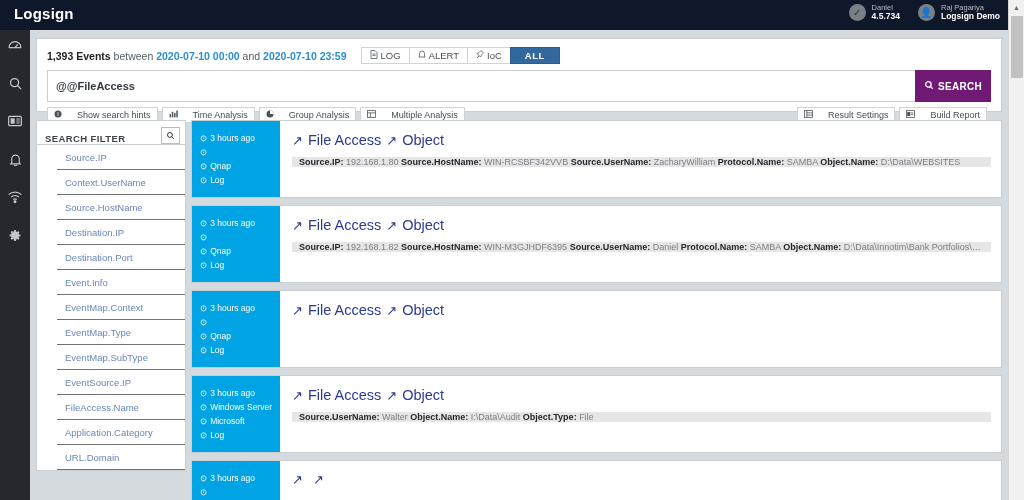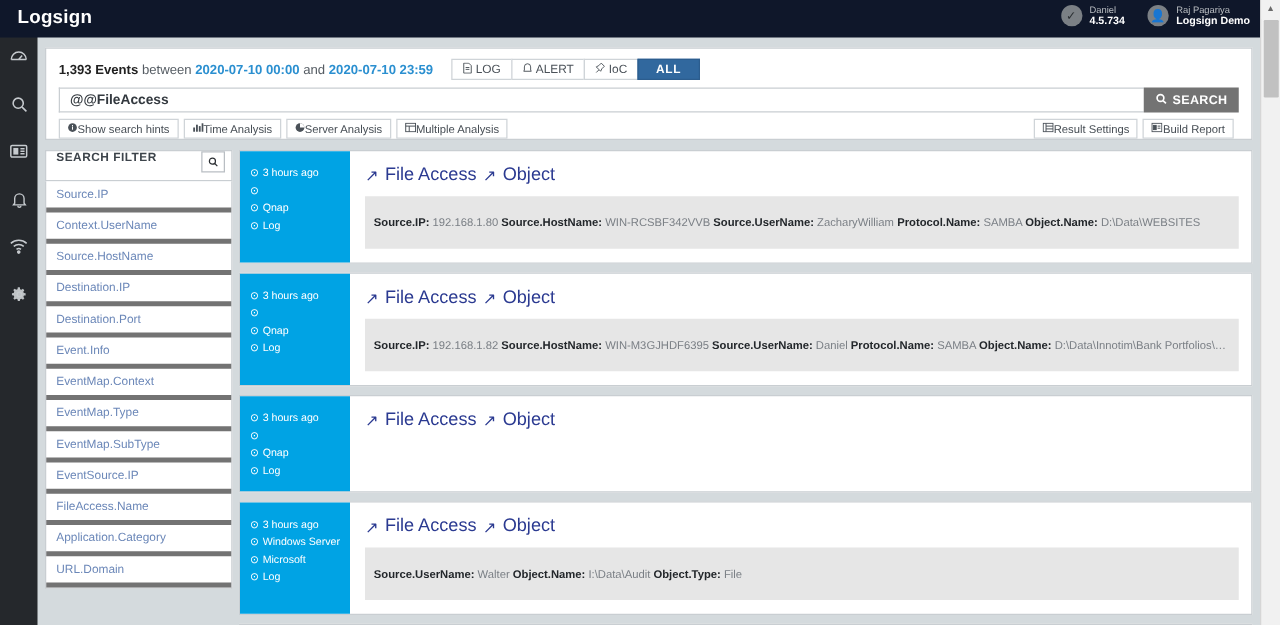--- a/index.html
+++ b/index.html
@@ -61,77 +61,77 @@
   .tabs { display: flex; margin-left: 14px; align-items: flex-end; }
   .tab {
     font-size: 9.5px; color: #4a5158; padding: 3px 8px; border: 1px solid #cfd4d8;
     background: #fff; margin-right: -1px; display: flex; align-items: center; gap: 3px;
     cursor: pointer; height: 17px;
   }
   .tab.active {
     background: #31689e; color: #ffffff; border-color: #2c5d8e; font-weight: bold;
     letter-spacing: .5px; padding: 3px 14px;
   }
-  .inputrow { display: flex; margin-top: 6px; height: 20px; text-align: right; }
+  .inputrow { display: flex; margin-top: 6px; height: 32px; text-align: right; }
   .qinput {
     flex: 1; border: 1px solid #c9ced2; border-right: none; background: #fff;
     font-size: 11px; font-weight: bold; color: #33393f; padding: 0 8px;
     display: flex; align-items: center; font-family: "Liberation Sans", sans-serif;
     outline: none;
   }
   .searchbtn {
-    width: 76px; background: #737373; color: #fff; font-size: 10px; font-weight: bold;
+    width: 76px; background: #701a75; color: #fff; font-size: 10px; font-weight: bold;
     border: none; cursor: pointer; display: flex; align-items: center;
     justify-content: center; gap: 4px; letter-spacing: .3px;
   }
   .btnrow { display: flex; margin-top: 5px; align-items: center; }
   .minibtn {
     font-size: 9px; color: #464d54; border: 1px solid #cfd4d8; background: #fff;
-    padding: 2px 6px; margin-right: 4px; display: flex; align-items: center; gap: 0;
+    padding: 2px 6px; margin-right: 4px; display: flex; align-items: center; gap: 15px;
     cursor: pointer; height: 16px; white-space: nowrap;
   }
   .spacer { flex: 1; }
 
   
   .results { position: absolute; left: 0; right: 0; top: 82px; bottom: 0; display: flex; }
 
   
   .filter { width: 150px; margin-right: 5px; }
   .filter-head {
     background: #fff; border: 1px solid #c9ced2; height: 25px;
-    display: flex; align-items: flex-start; justify-content: space-between; padding: 0 5px 0 8px;
+    display: flex; align-items: flex-end; justify-content: space-between; padding: 0 5px 0 8px;
   }
   .filter-title { font-size: 9.5px; font-weight: bold; color: #3d444b; letter-spacing: .4px; }
   .filter-search {
     width: 19px; height: 17px; border: 1px solid #b9bec3; background: #fff;
     display: flex; align-items: center; justify-content: center; cursor: pointer; color: #333;
   }
   .filter-list { background: #fff; border: 1px solid #c9ced2; border-top: none; }
   .filter-item {
     height: 25px; display: flex; align-items: center; padding-left: 8px;
-    font-size: 9.5px; color: #6b87b8; border-bottom: 4px solid #737373; cursor: pointer;
+    font-size: 9.5px; color: #6b87b8; border-bottom: 1px solid #737373; cursor: pointer; margin-left: 20px;
   }
 
   
   .cards { flex: 1; position: relative; overflow: hidden; }
   .card { display: flex; background: #fff; border: 1px solid #c9ced2; margin-bottom: 7px; }
   .card-side {
     width: 88px; background: #00a3e4; color: #ffffff; padding: 10px 0 10px 8px;
     font-size: 8.5px; line-height: 1.65; flex-shrink: 0;
   }
   .side-line { display: flex; align-items: center; gap: 3px; white-space: nowrap; }
   .side-line .dot { flex-shrink: 0; }
   .card-body { flex: 1; padding: 11px 10px 11px 12px; min-width: 0; }
   .card-title {
     color: #2b3a91; font-size: 14.5px; display: flex; align-items: center; gap: 5px;
     margin-bottom: 9px;
   }
   .card-title .arw { color: #2b3a91; font-size: 13px; }
   .card-detail {
-    background: #e6e6e6; padding: 16px 7px; font-size: 9px; color: #7a7f85;
+    background: #e6e6e6; padding: 0 7px; font-size: 9px; color: #7a7f85;
     white-space: nowrap; overflow: hidden; text-overflow: ellipsis;
   }
   .card-detail b { color: #23272b; }
 
   
   .vscroll {
     position: absolute; right: 0; top: 0; width: 16px; height: 500px;
     background: #f1f1f1; border-left: 1px solid #d6d6d6; z-index: 7;
   }
   .vscroll .arrow {
@@ -285,21 +285,21 @@
             </span>
             <span>Time Analysis</span>
           </div>
           <div class="minibtn">
             <span>
               <svg width="8" height="8" viewBox="0 0 16 16" fill="#4a5158">
                   <circle cx="8" cy="8" r="7"></circle>
                   <path d="M8 8V1a7 7 0 0 1 7 7z" fill="#fff"></path>
                 </svg>
             </span>
-            <span>Server Analysis</span>
+            <span>Group Analysis</span>
           </div>
           <div class="minibtn">
             <span>
               <svg width="9" height="8" viewBox="0 0 16 14" fill="none" stroke="#4a5158" stroke-width="1.4">
                   <rect x="1" y="1" width="14" height="12"></rect>
                   <path d="M1 5h14M6 5v8"></path>
                 </svg>
             </span>
             <span>Multiple Analysis</span>
           </div>

